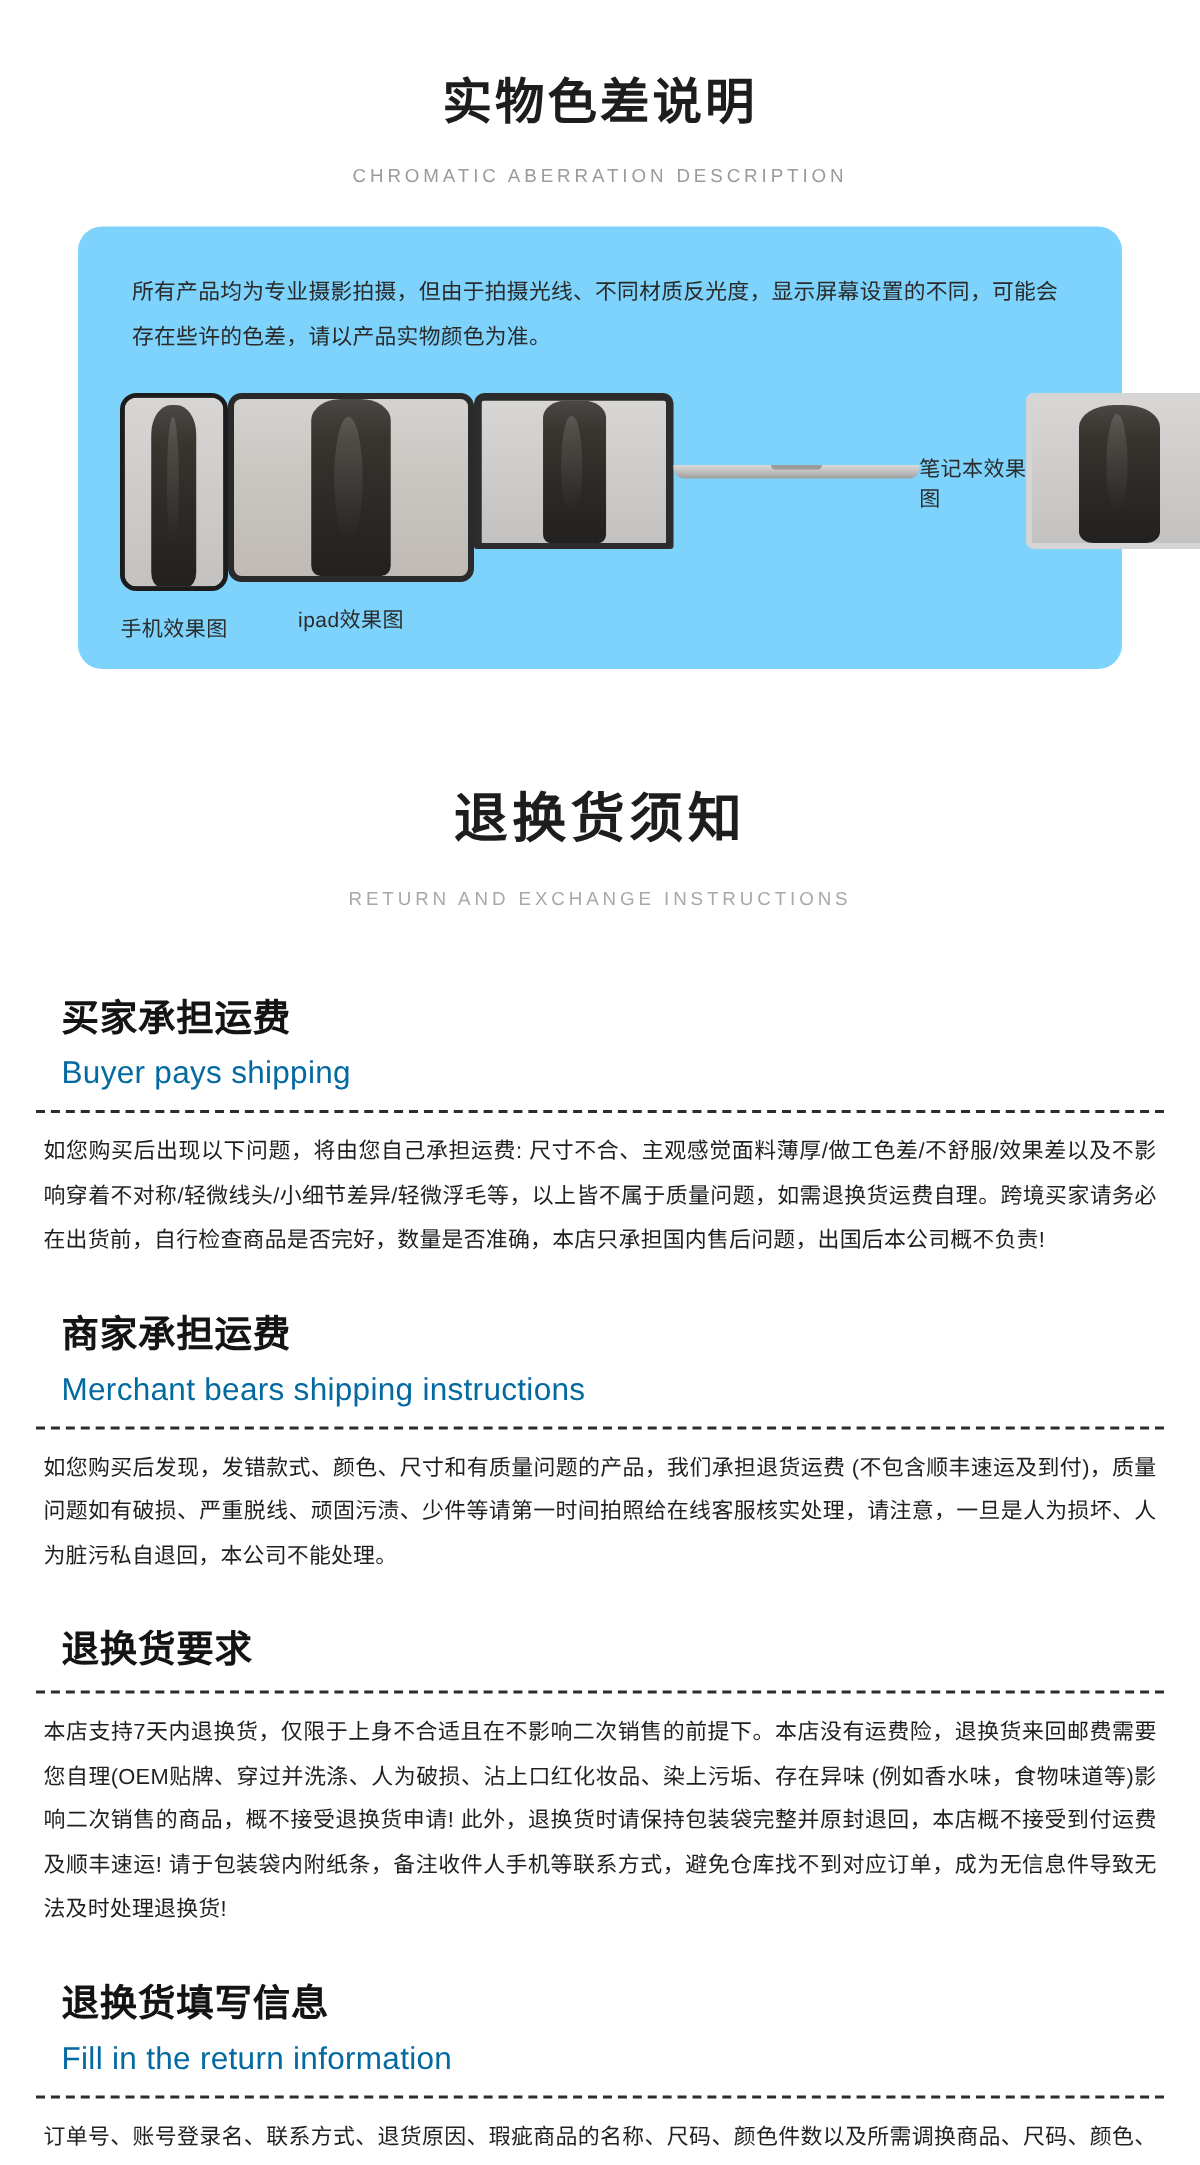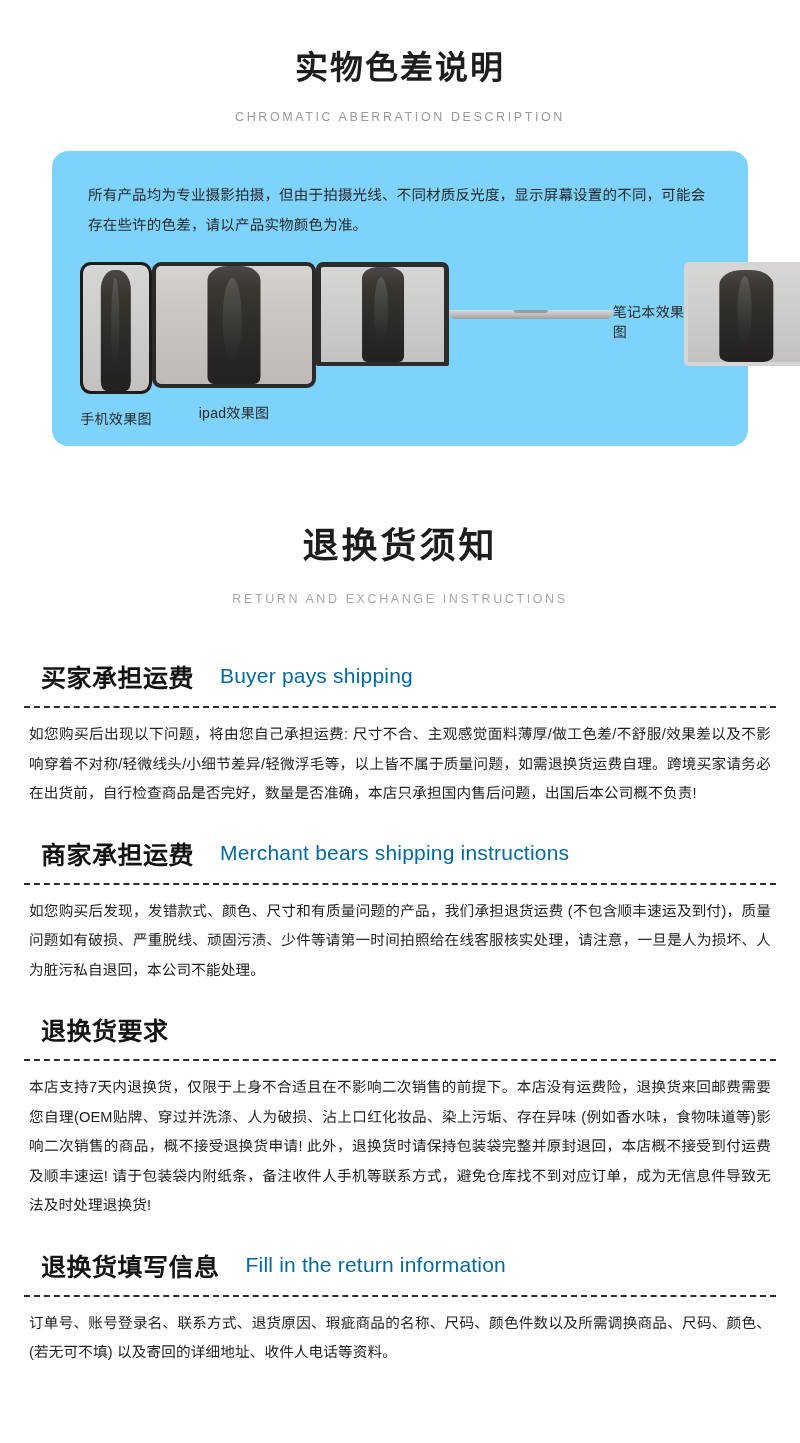--- a/index.html
+++ b/index.html
@@ -222,23 +222,24 @@
   }
 
   .block {
     margin: 0 24px;
   }
   .block + .block { margin-top: 26px; }
   .block.first { margin-top: 52px; }
 
   .block-head {
     display: flex;
-    align-items: center;
-    gap: 26px;
+    align-items: flex-start;
+    gap: 10px;
     padding-left: 17px;
+    flex-direction: column;
   }
   .head-cn {
     font-size: 25px;
     font-weight: bold;
     color: #141414;
     letter-spacing: 0.5px;
   }
   .head-en {
     font-size: 21px;
     color: #0369a1;

